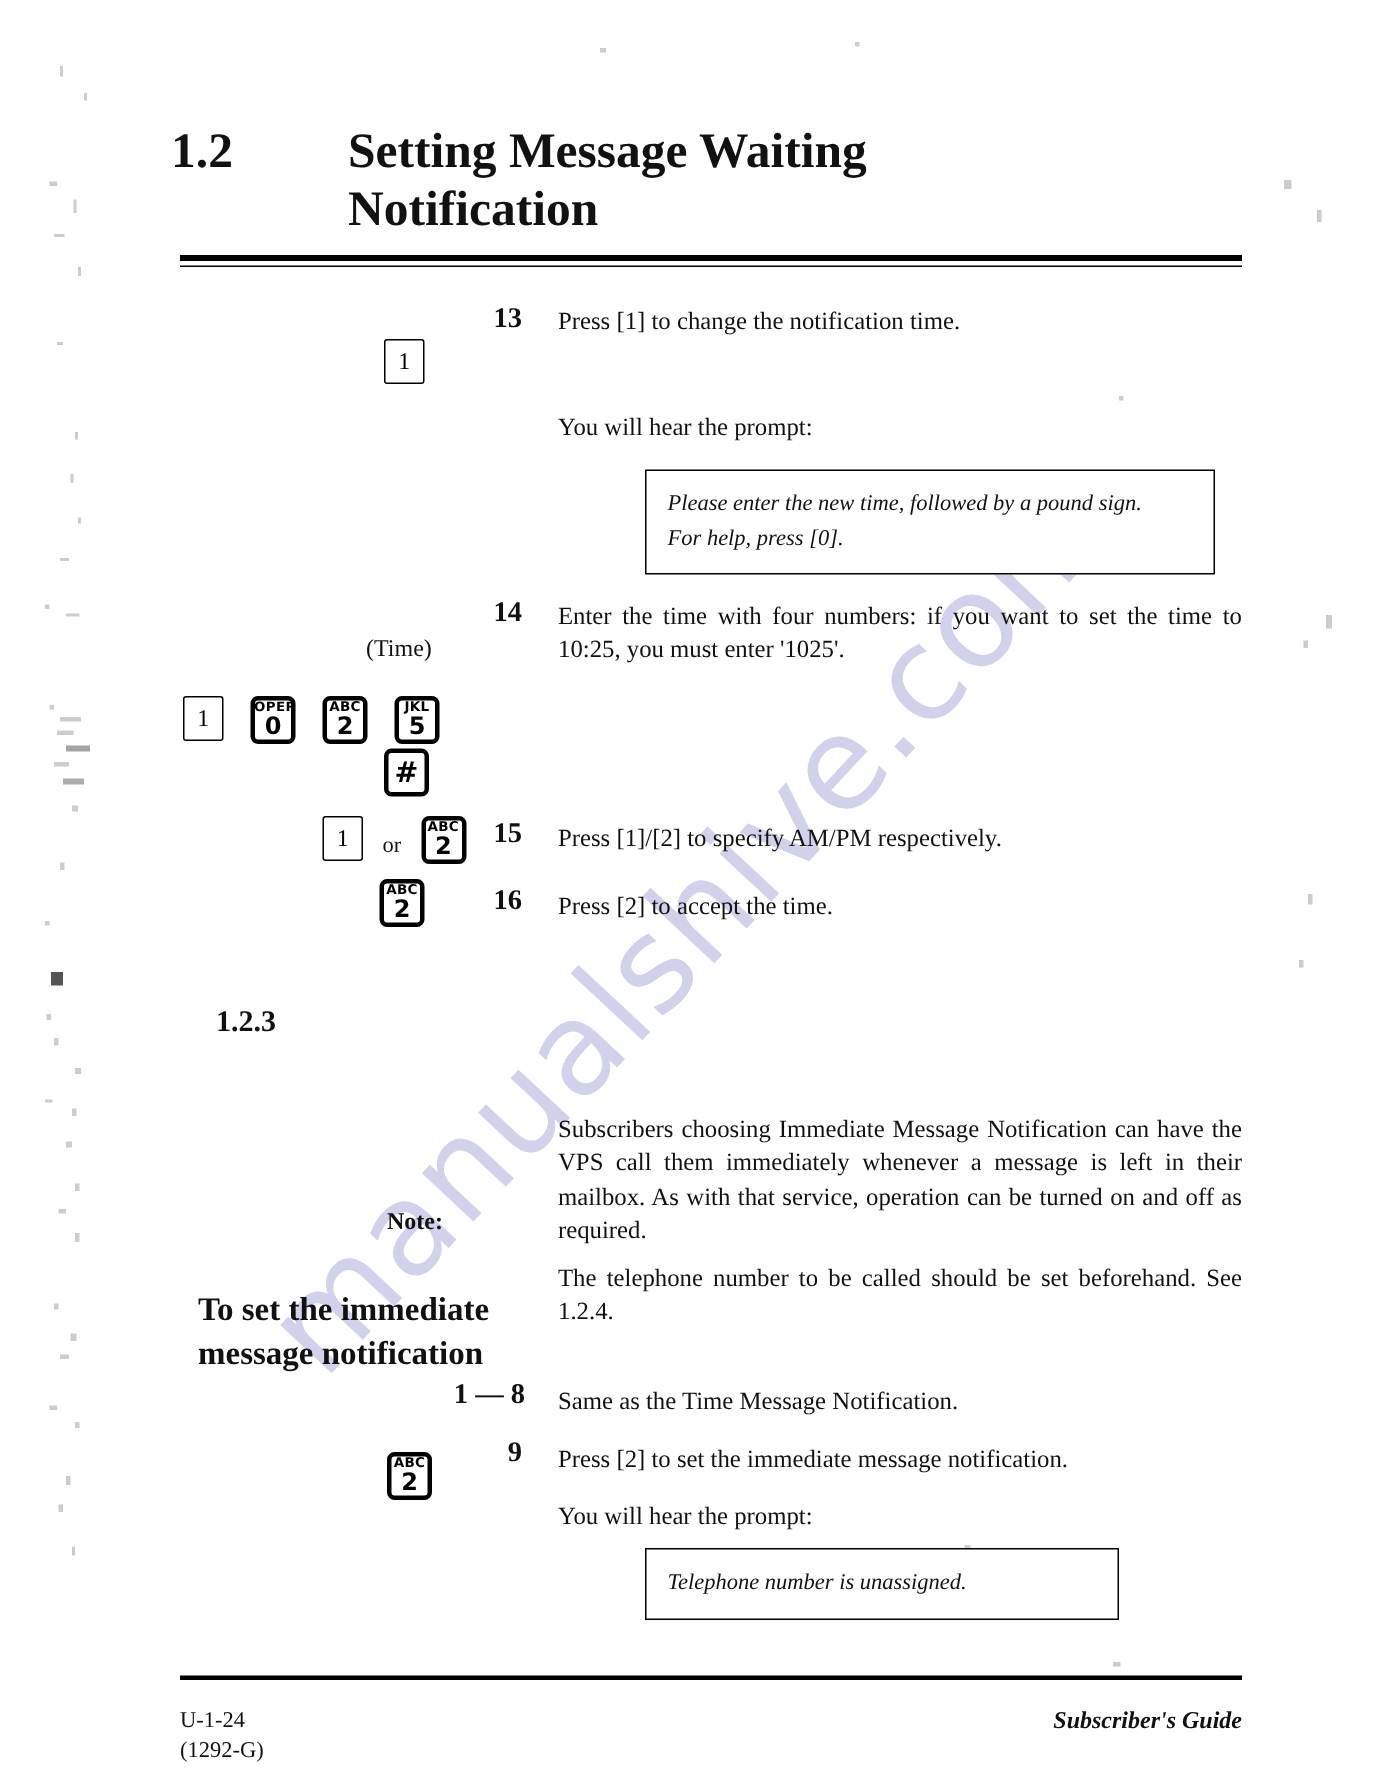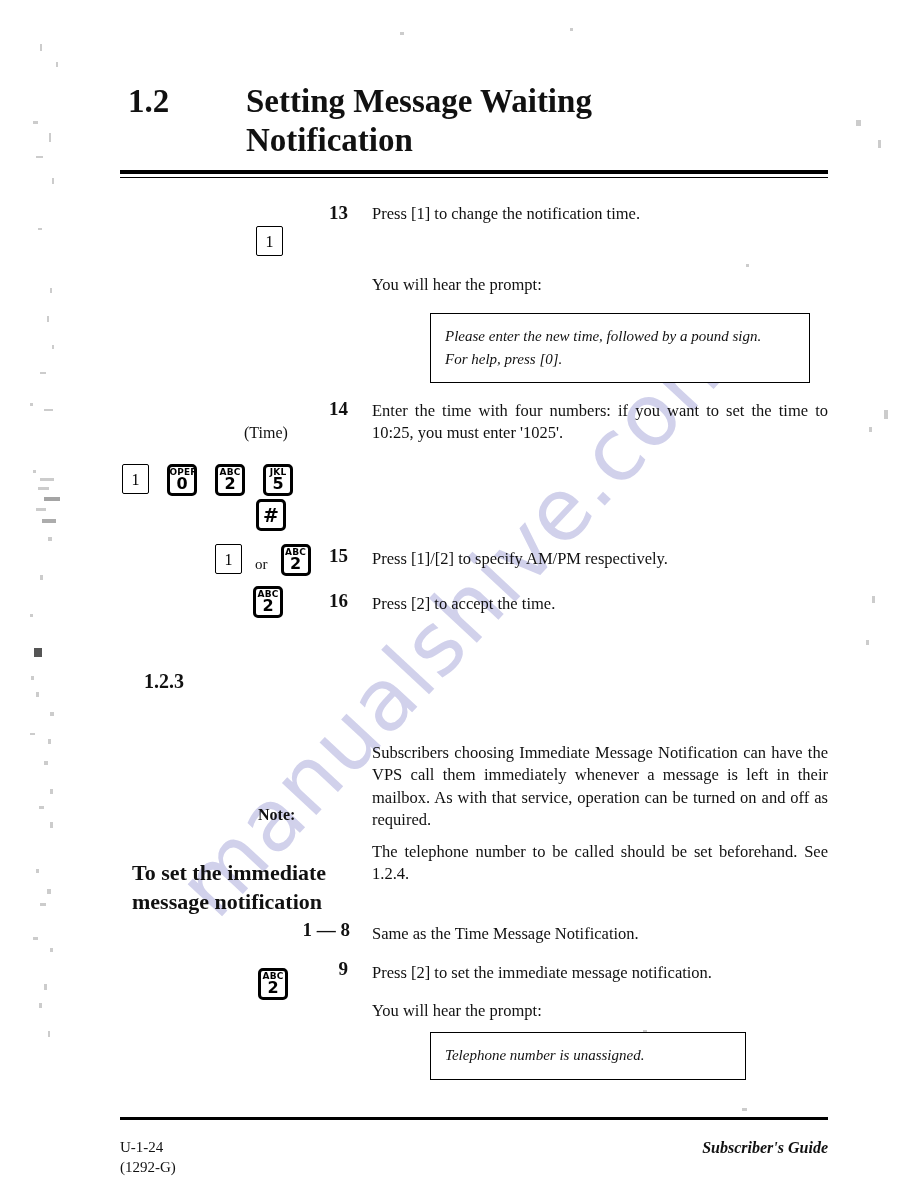--- a/index.html
+++ b/index.html
@@ -51,21 +51,21 @@
   }
 
   .content {
     position: relative;
     z-index: 2;
   }
 
   
   .title-row {
     position: absolute;
-    left: 128px;
+    left: 114px;
     top: 82px;
     width: 720px;
     display: flex;
     align-items: flex-start;
   }
   .title-num {
     font-size: 33px;
     font-weight: bold;
     width: 118px;
     flex: none;

